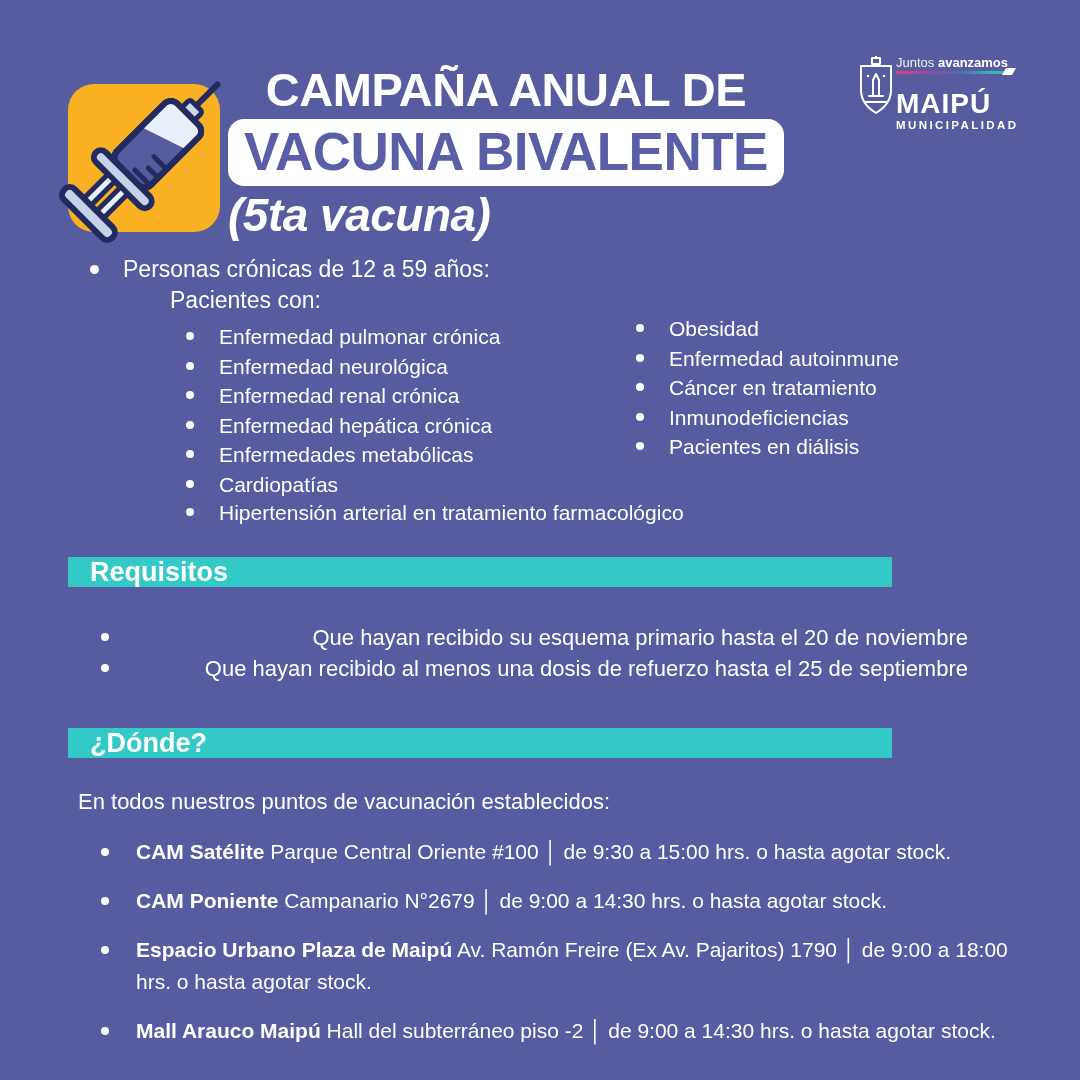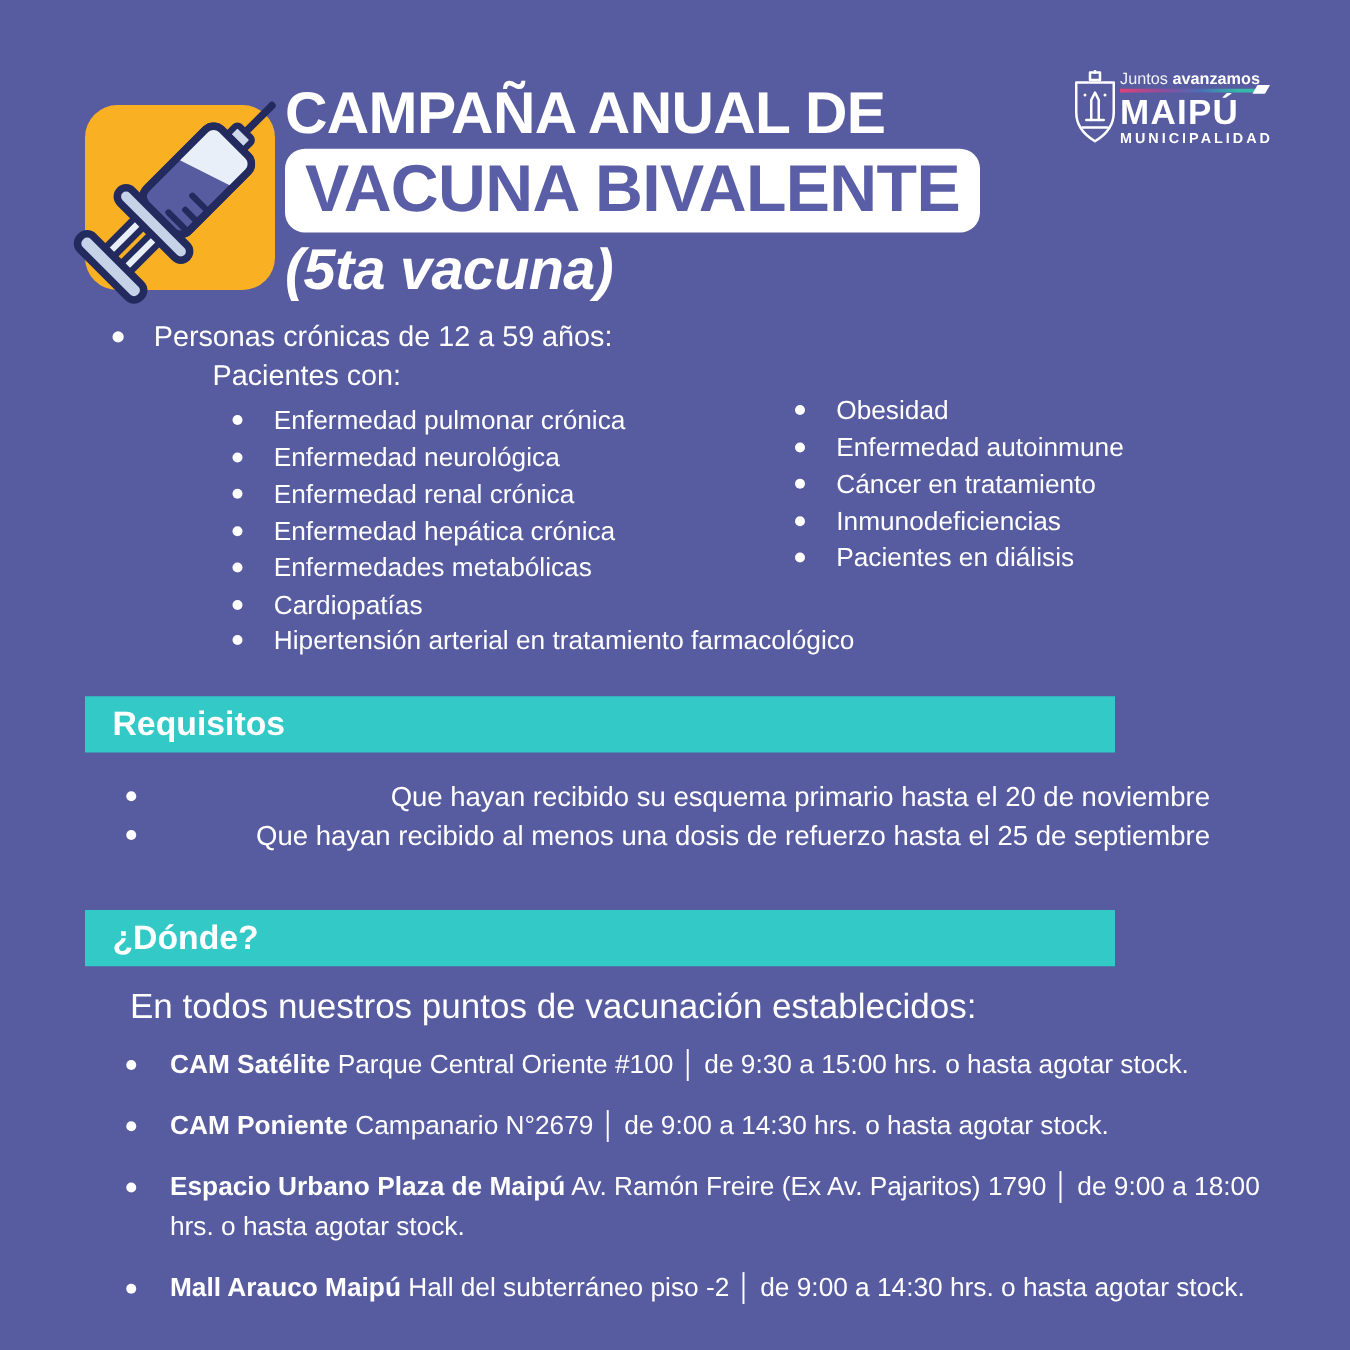--- a/index.html
+++ b/index.html
@@ -11,21 +11,21 @@
 
   
   .icon-tile{
     position:absolute; left:68px; top:84px; width:152px; height:148px;
     background:#f9b123; border-radius:26px;
   }
   .syringe-svg{position:absolute; left:34px; top:40px; overflow:visible;}
 
   .title-block{position:absolute; left:228px; top:66px; line-height:1;}
   .title-line1{
-    font-size:47px; font-weight:700; letter-spacing:-0.5px; color:#ffffff;
+    font-size:47px; font-weight:700; letter-spacing:-0.5px; color:#ffffff;text-align:center;
   }
   .title-box{
     display:inline-block; margin-top:6px; background:#ffffff; border-radius:16px;
     padding:6px 16px 8px 16px;
   }
   .title-line2{
     font-size:53px; font-weight:700; letter-spacing:-0.5px; color:#5a5ea6;
   }
   .title-line3{
     margin-top:6px; font-size:46px; font-weight:700; letter-spacing:-0.5px; color:#ffffff;font-style:italic;
@@ -39,21 +39,21 @@
   .tagline .t-reg{font-weight:400; opacity:.92;}
   .tagline .t-bold{font-weight:700;}
   .grad-bar{
     position:relative; margin-top:2px; height:3px; width:112px;
     background:linear-gradient(90deg,#e0427a 0%,#8a4e9e 32%,#4a6fb5 58%,#36b9a9 85%,#36b9a9 100%);
   }
   .grad-bar .slant{
     position:absolute; right:-6px; top:-3px; width:10px; height:7px;
     background:#ffffff; transform:skewX(-30deg);
   }
-  .gov-name{font-size:28px; font-weight:700; letter-spacing:1px; line-height:30px; margin-top:1px;}
+  .gov-name{font-size:28px; font-weight:700; letter-spacing:1px; line-height:30px; margin-top:15px;}
   .gov-sub{font-size:11.5px; font-weight:700; letter-spacing:2.4px; line-height:13px;}
 
   
   .audience-intro{position:absolute; left:90px; top:256px; font-size:23px;}
   .audience-intro .dot{display:inline-block; width:9px; height:9px; border-radius:50%;
     background:#fff; vertical-align:middle; margin-right:24px; margin-top:-3px;}
   .audience-sub{position:absolute; left:170px; top:287px; font-size:23px;}
 
   ul.plain{list-style:none; margin:0; padding:0;}
   li.cond{
@@ -62,39 +62,39 @@
   li.cond::before{
     content:""; position:absolute; left:3px; top:10px; width:8px; height:8px;
     border-radius:50%; background:#ffffff;
   }
   .cond-col-left{position:absolute; left:183px; top:322px; width:440px;}
   .cond-col-right{position:absolute; left:633px; top:314px; width:420px;}
   .cond-wide{position:absolute; left:183px; top:498px; width:760px;}
 
   
   .banner{
-    position:absolute; left:68px; width:824px; height:45px; background:#33c9c6;
+    position:absolute; left:68px; width:824px; height:30px; background:#33c9c6;
     display:flex; align-items:center; box-sizing:border-box; padding-left:22px;
     font-size:27px; font-weight:700; color:#ffffff;
   }
   .banner-req{top:557px;}
   .banner-donde{top:728px;}
 
   
   .req-list{position:absolute; left:98px; top:622px; width:870px;text-align:right;}
   li.req{
     position:relative; padding-left:38px; font-size:22px; line-height:31px; color:#ffffff;
   }
   li.req::before{
     content:""; position:absolute; left:3px; top:11px; width:8px; height:8px;
     border-radius:50%; background:#ffffff;
   }
 
   
-  .donde-intro{position:absolute; left:104px; top:789px; font-size:28px;}
+  .donde-intro{position:absolute; left:78px; top:789px; font-size:22px;}
   .loc-list{position:absolute; left:98px; top:836px; width:930px;}
   li.loc{
     position:relative; padding-left:38px; font-size:21px; line-height:32px;
     color:#ffffff; margin-bottom:17px;
   }
   li.loc::before{
     content:""; position:absolute; left:3px; top:12px; width:8px; height:8px;
     border-radius:50%; background:#ffffff;
   }
   .loc-name{font-weight:700;}

